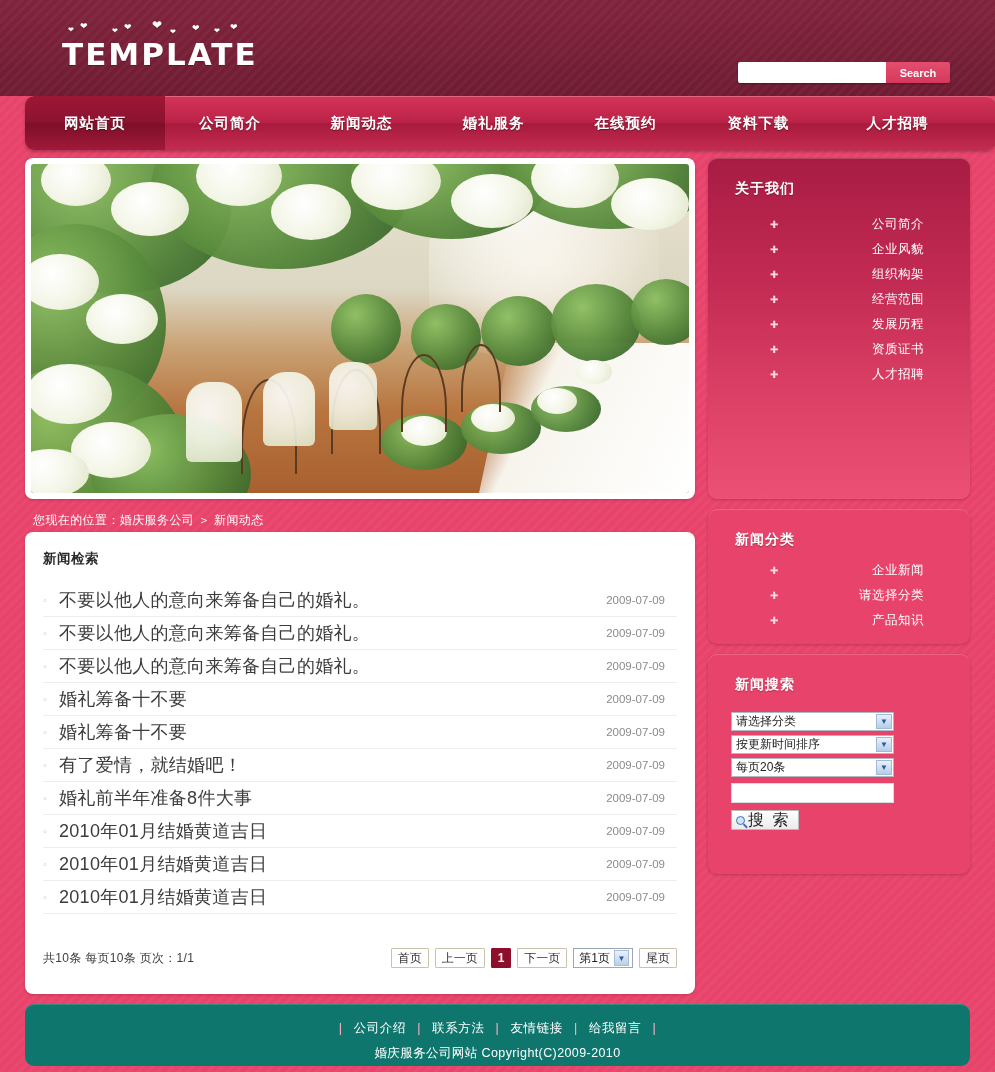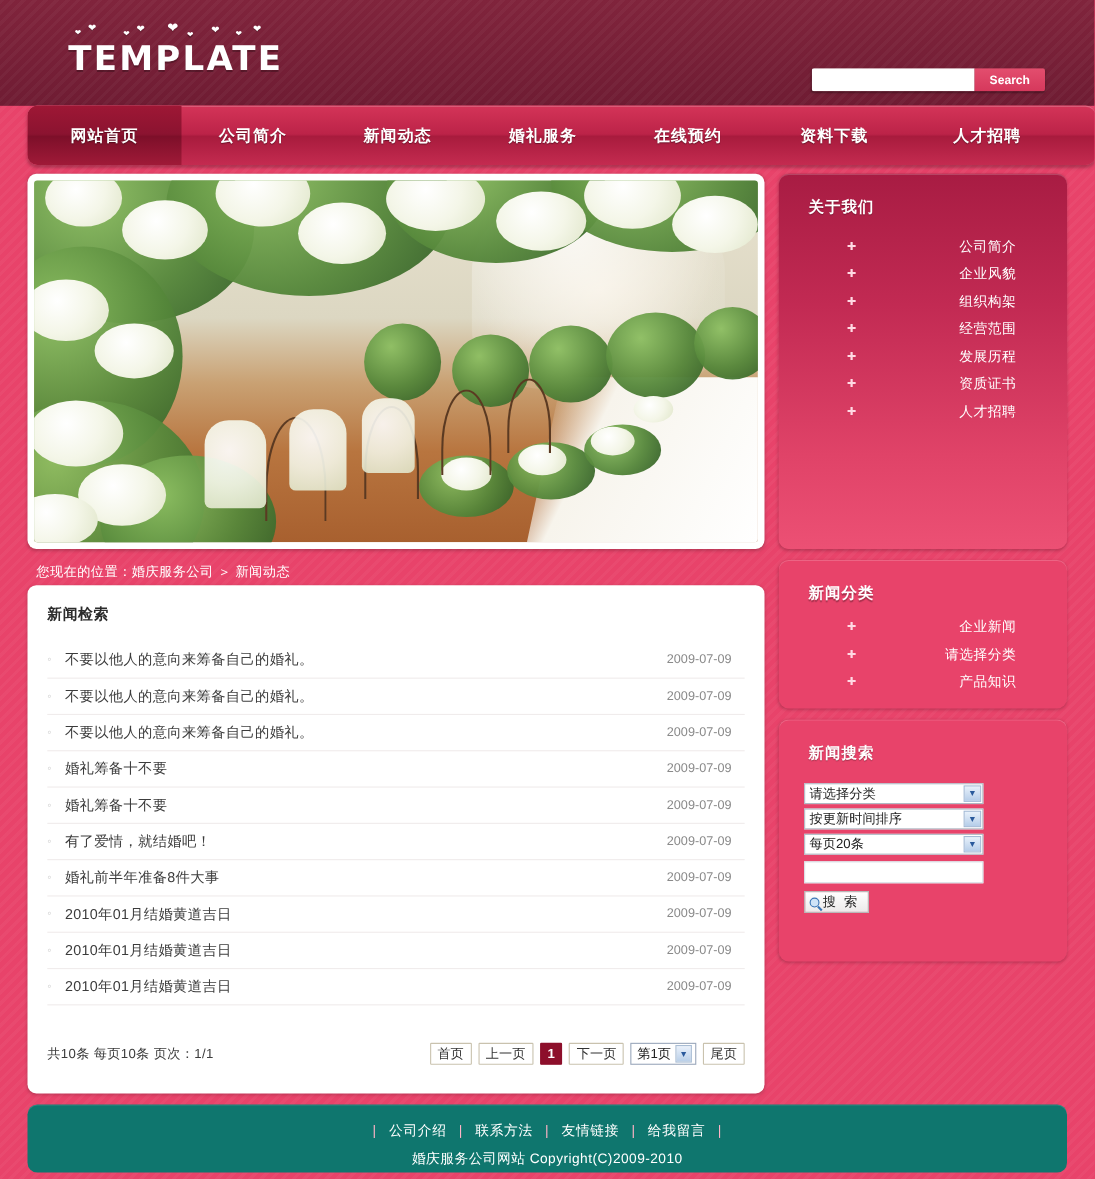--- a/index.html
+++ b/index.html
@@ -212,21 +212,21 @@
   }
   .news-bullet {
     width: 16px;
     color: #c8c8c8;
     font-size: 11px;
     flex: 0 0 16px;
   }
   .news-title {
     flex: 1 1 auto;
     color: #3c3c3c;
-    font-size: 13px;
+    font-size: 18px;
     letter-spacing: 0.3px;
   }
   .news-date {
     flex: 0 0 auto;
     color: #8a8a8a;
     font-size: 11.5px;
     padding-right: 12px;
     font-family: "Liberation Sans", sans-serif;
   }
 
@@ -377,21 +377,21 @@
     margin-top: 2px;
   }
   .ss-button {
     margin-top: 7px;
     height: 20px;
     padding: 0 8px 0 4px;
     border: 1px solid #b9b9b9;
     background: linear-gradient(180deg,#ffffff 0%, #eceaea 100%);
     color: #222;
     font-family: "Liberation Sans", sans-serif;
-    font-size: 12px;
+    font-size: 16px;
     display: inline-flex;
     align-items: center;
     gap: 3px;
     cursor: pointer;
     letter-spacing: 2px;
   }
   .magnifier {
     display: inline-block;
     width: 9px; height: 9px;
     border: 1.5px solid #3a74b5;

